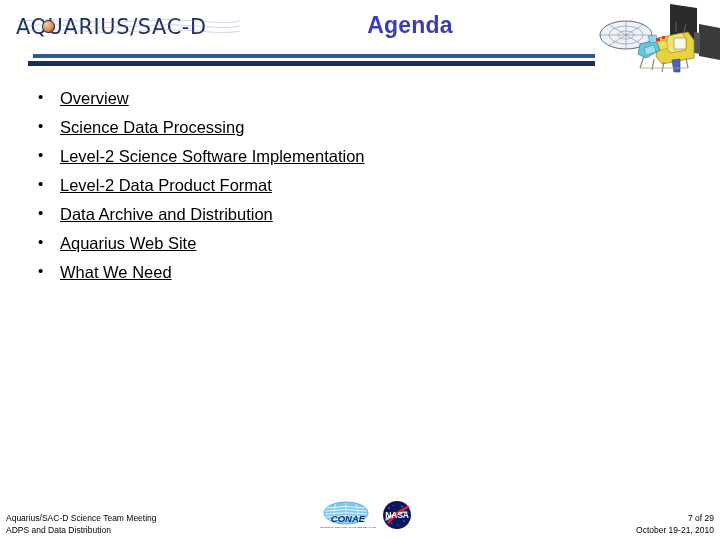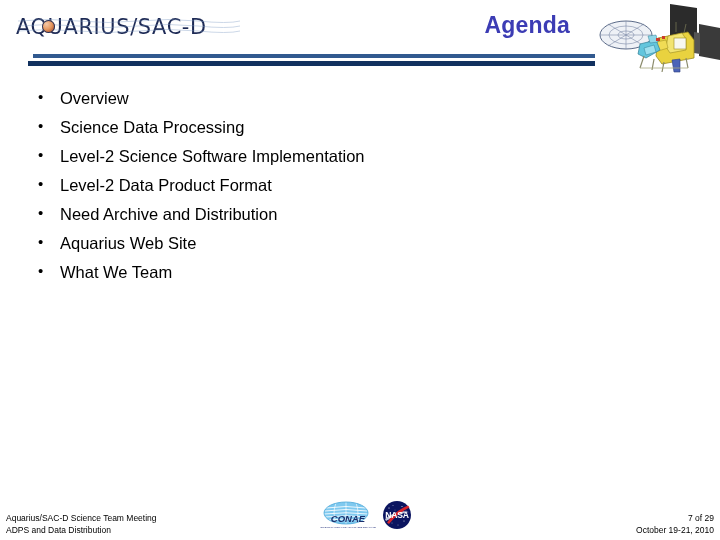--- a/index.html
+++ b/index.html
@@ -65,21 +65,21 @@
       radial-gradient(circle at 35% 32%, #f5c9a8 0%, #e79a62 42%, #b9643a 70%, #6f3f2a 100%);
     box-shadow: 0 0 0 1px #21315e inset;
     z-index: 3;
   }
 
   #slide-title {
     position: absolute;
     left: 250px;
     top: 12px;
     width: 320px;
-    text-align: right;
+    text-align: center;
     font-size: 23px;
     font-weight: bold;
     color: #3c3cb4;
     letter-spacing: 0.2px;
   }
 
   
   #header-rule-top {
     position: absolute;
     left: 33px;
@@ -127,20 +127,21 @@
     width: 22px;
     margin-left: 38px;
     font-size: 15px;
     line-height: 1.25;
     color: #000000;
     flex: none;
   }
   .agenda-label {
     line-height: 1.22;
     white-space: nowrap;
+    text-decoration: underline;
   }
 
   
   #slide-footer {
     position: absolute;
     left: 0;
     top: 500px;
     width: 720px;
     height: 40px;
   }
@@ -257,29 +258,29 @@
   <li class="agenda-item">
     <span class="agenda-bullet">•</span>
     <span class="agenda-label">Level-2 Science Software Implementation</span>
   </li>
   <li class="agenda-item">
     <span class="agenda-bullet">•</span>
     <span class="agenda-label">Level-2 Data Product Format</span>
   </li>
   <li class="agenda-item">
     <span class="agenda-bullet">•</span>
-    <span class="agenda-label">Need Archive and Distribution</span>
+    <span class="agenda-label">Data Archive and Distribution</span>
   </li>
   <li class="agenda-item">
     <span class="agenda-bullet">•</span>
     <span class="agenda-label">Aquarius Web Site</span>
   </li>
   <li class="agenda-item">
     <span class="agenda-bullet">•</span>
-    <span class="agenda-label">What We Team</span>
+    <span class="agenda-label">What We Need</span>
   </li>
 </ul>
 
 <div id="slide-footer">
   <div id="footer-left">
     <div>Aquarius/SAC-D Science Team Meeting</div>
     <div>ADPS and Data Distribution</div>
   </div>
   <div id="footer-right">
     <div>7 of 29</div>

